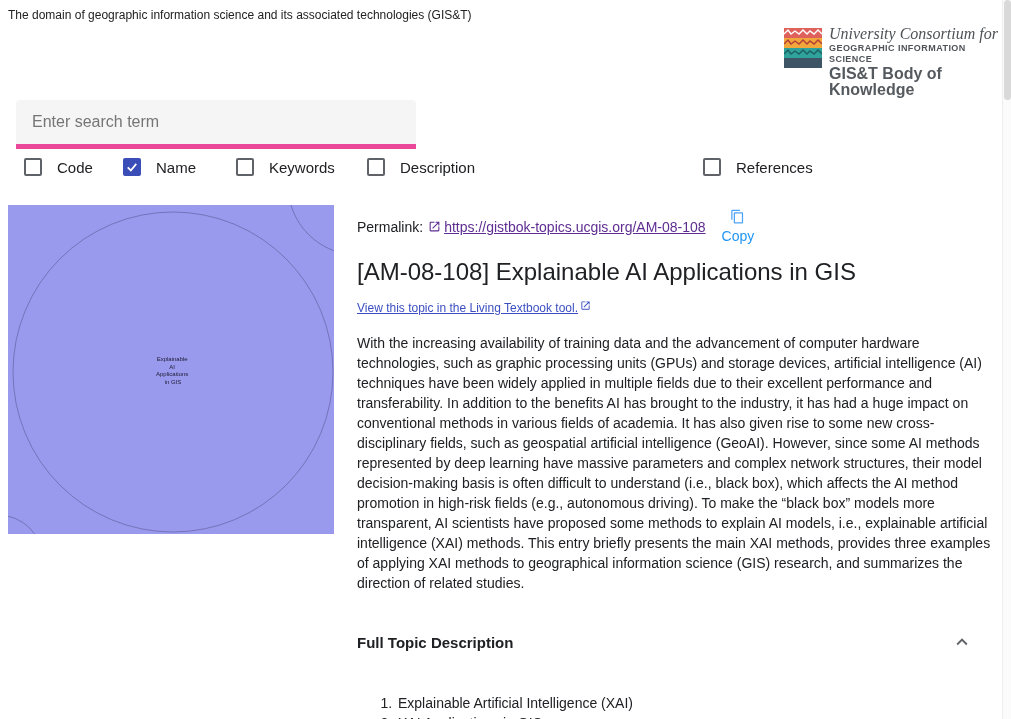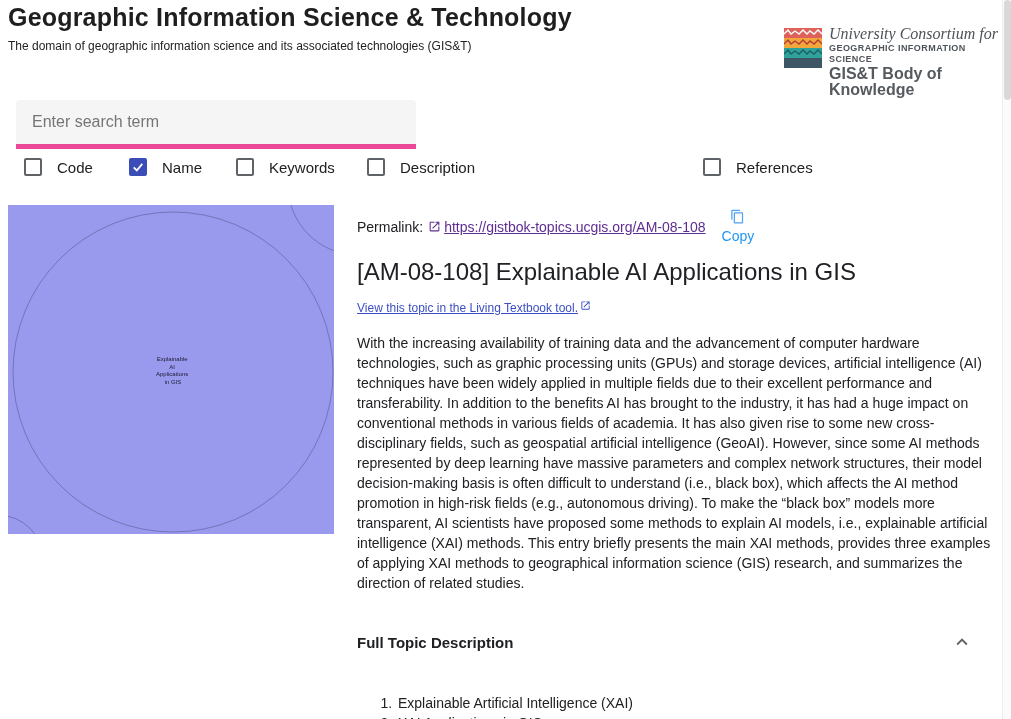--- a/index.html
+++ b/index.html
@@ -66,21 +66,20 @@
   .scrollbar { position:absolute; right:0; top:0; width:9px; height:719px; background:#fbfbfb; border-left:1px solid #eeeeee; }
   .scrollbar .thumb { position:absolute; left:1px; top:0; width:7px; height:100px; background:#d9d9d9; border-radius:4px; }
 </style>
 </head>
 <body>
 
 <div class="page">
 
   <div class="hdr">
     <h1>
-      <div>Geographic Information Science &amp; Technology</div>
     </h1>
     <div class="subtitle">The domain of geographic information science and its associated technologies (GIS&amp;T)</div>
   </div>
 
   <div class="logo">
     <svg class="logo-icon" viewBox="0 0 38 40" xmlns="http://www.w3.org/2000/svg">
       <rect x="0" y="0" width="38" height="10" fill="#df615c"></rect>
       <rect x="0" y="10" width="38" height="10" fill="#f2a73d"></rect>
       <rect x="0" y="20" width="38" height="10" fill="#2fa39b"></rect>
       <rect x="0" y="30" width="38" height="10" fill="#3e5566"></rect>
@@ -99,21 +98,21 @@
     <input type="text" placeholder="Enter search term" style="">
   </div>
 
   <div class="filters">
     <div class="filter" style="left:24px">
       <span class="cbox">
         
       </span>
       <span class="flabel">Code</span>
     </div>
-    <div class="filter" style="left:129px">
+    <div class="filter" style="left:123px">
       <span class="cbox checked">
         <svg width="14" height="14" viewBox="0 0 18 18">
             <polyline points="3.5,9.5 7.5,13.5 14.5,5" fill="none" stroke="#fff" stroke-width="2.3"></polyline>
           </svg>
       </span>
       <span class="flabel">Name</span>
     </div>
     <div class="filter" style="left:236px">
       <span class="cbox">
         

